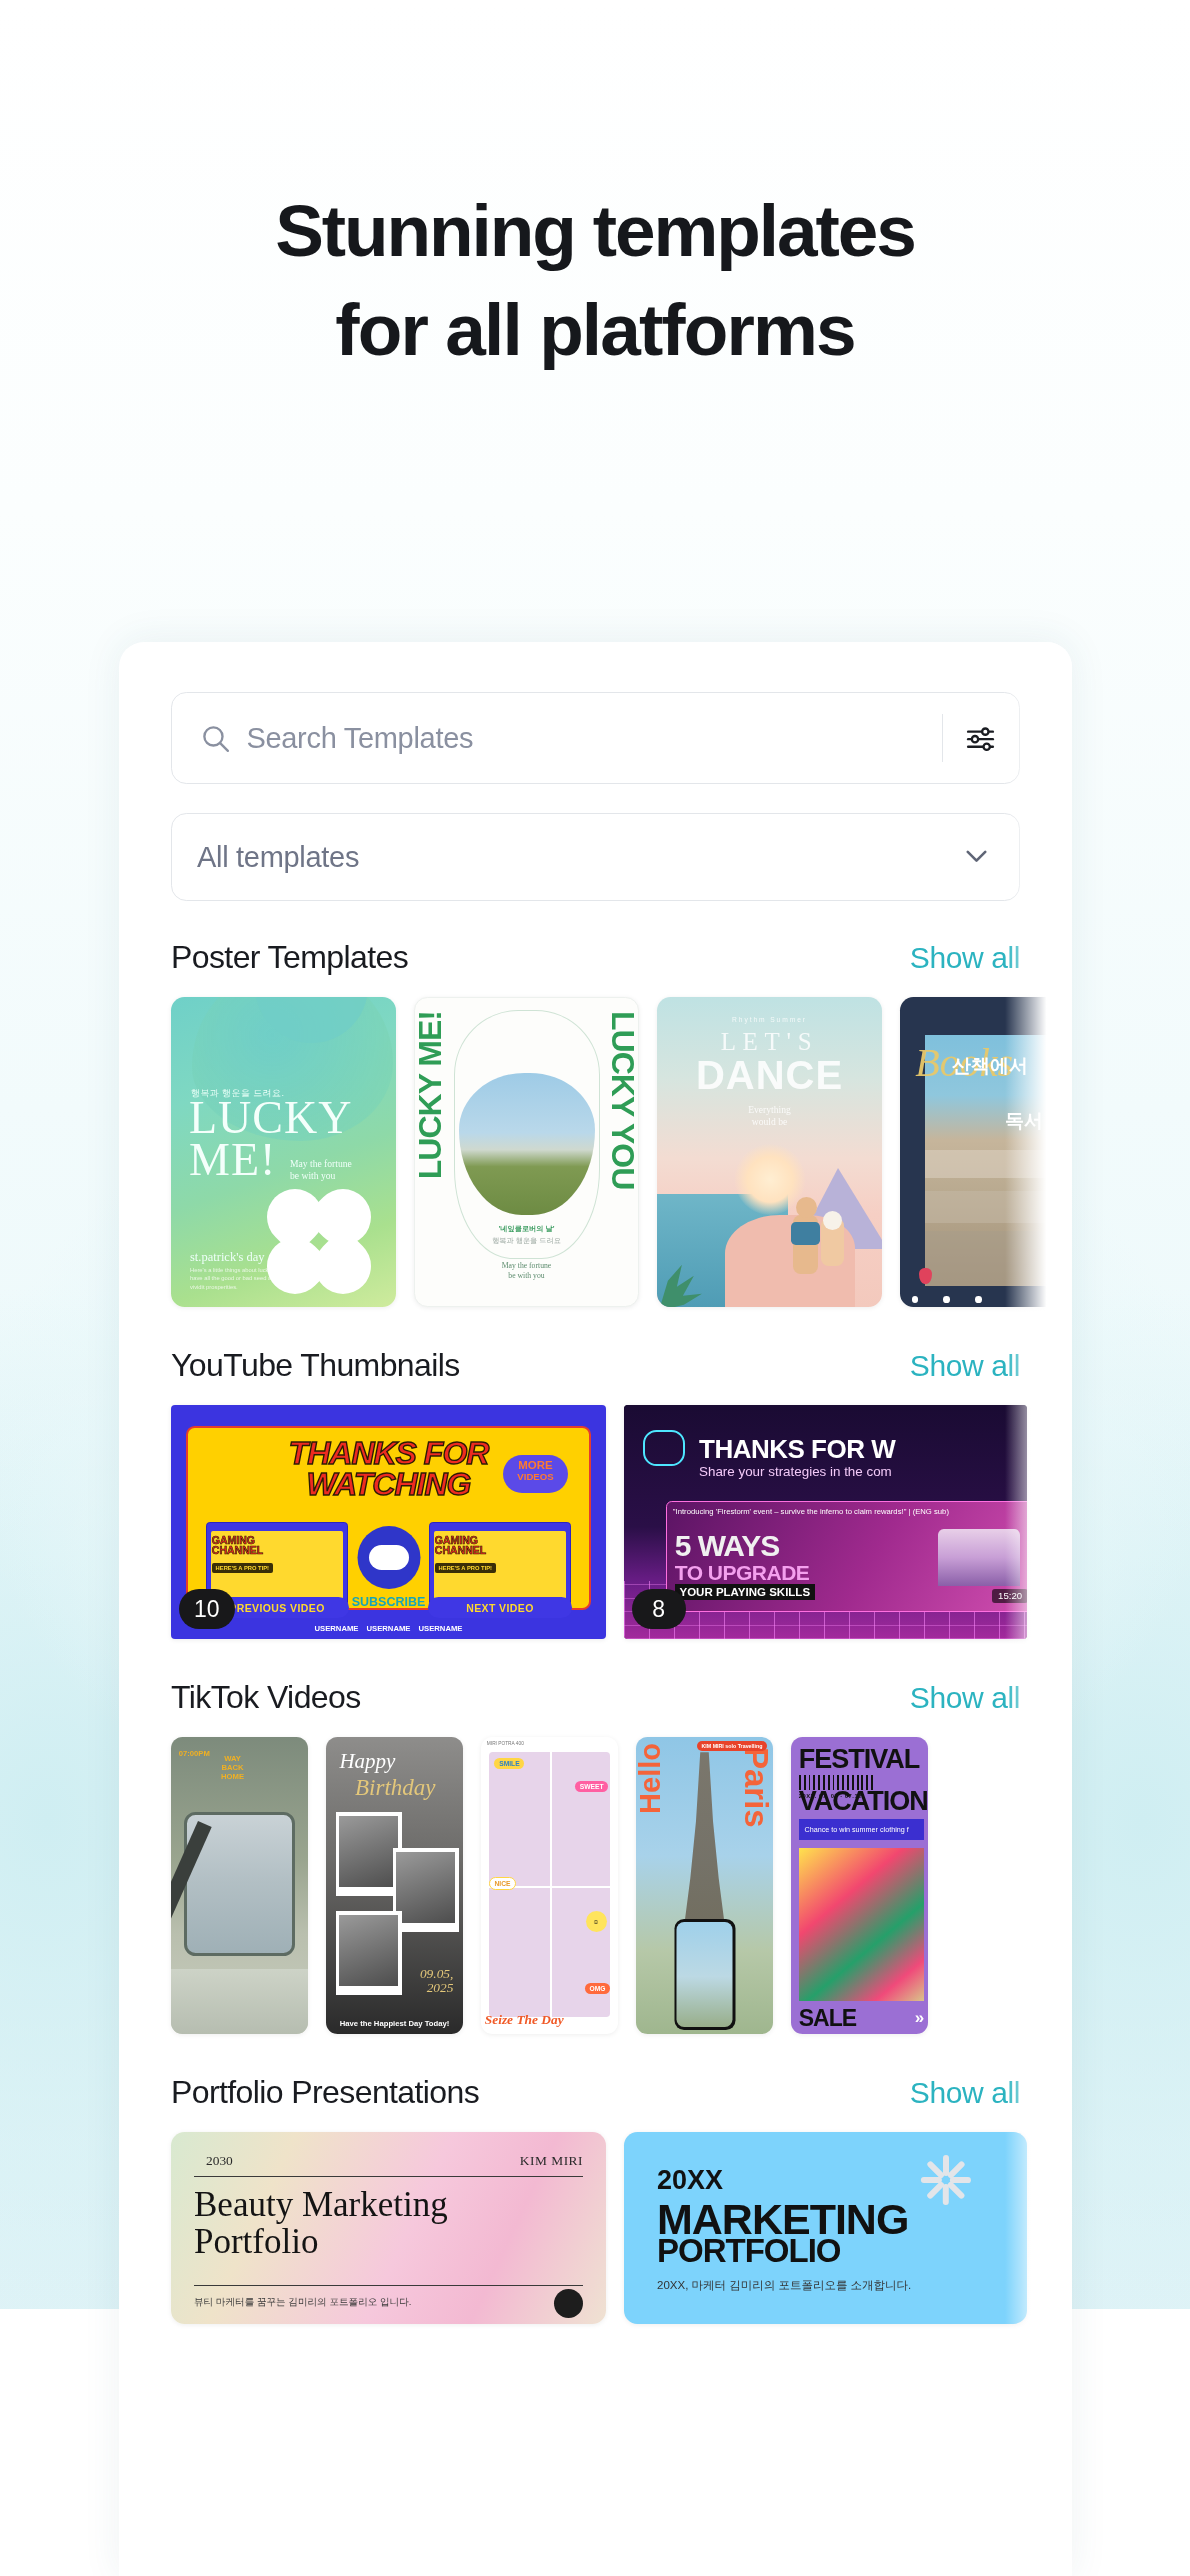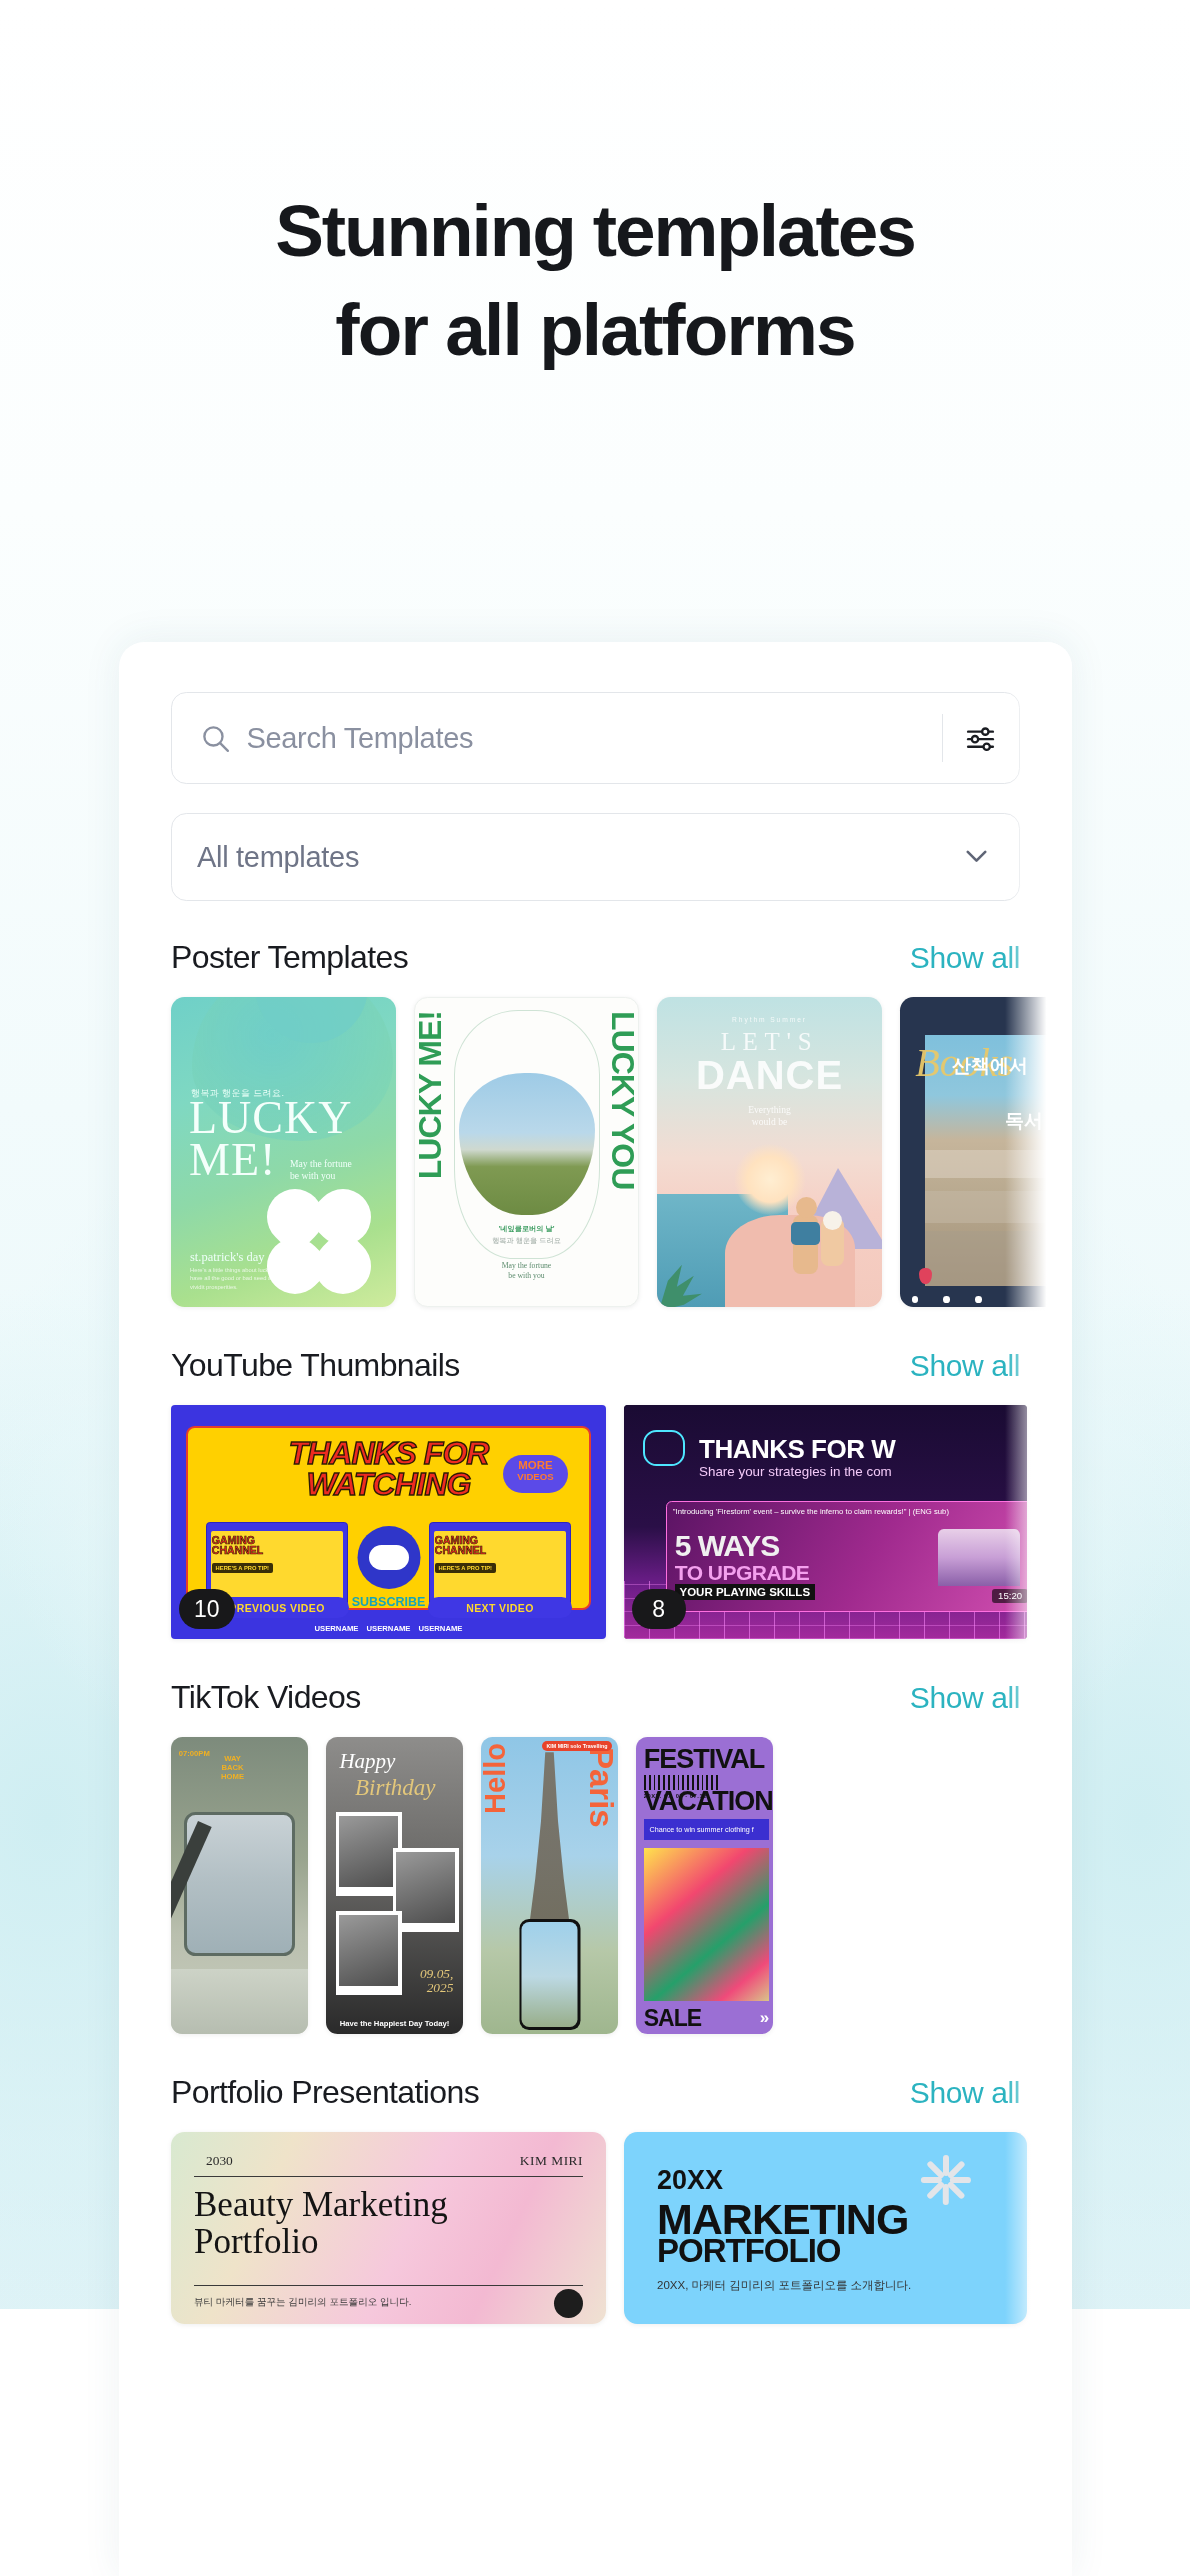--- a/index.html
+++ b/index.html
@@ -497,20 +497,34 @@
           <div class="pol b">
               <i></i>
             </div>
           <div class="pol c">
               <i></i>
             </div>
           <div class="dt"><span>09.05,</span><br><span>2025</span></div>
           <div class="ft">Have the Happiest Day Today!</div>
         </div>
 
+        <div class="tk tk3">
+          <div class="sheet"></div>
+          <div class="vline"></div>
+          <div class="hline"></div>
+          <div class="tp">
+              <span>MIRI POTRA 400</span>
+            </div>
+          <div class="st s1">SMILE</div>
+          <div class="st s2">SWEET</div>
+          <div class="st s3">NICE</div>
+          <div class="st s4">☺</div>
+          <div class="st s5">OMG</div>
+          <div class="seize">Seize The Day</div>
+        </div>
 
         <div class="tk tk4">
           <div class="tower"></div>
           <div class="hello">Hello</div>
           <div class="paris">Paris</div>
           <div class="tag">KIM MIRI solo Travelling</div>
           <div class="phone">
               <i></i>
             </div>
         </div>

